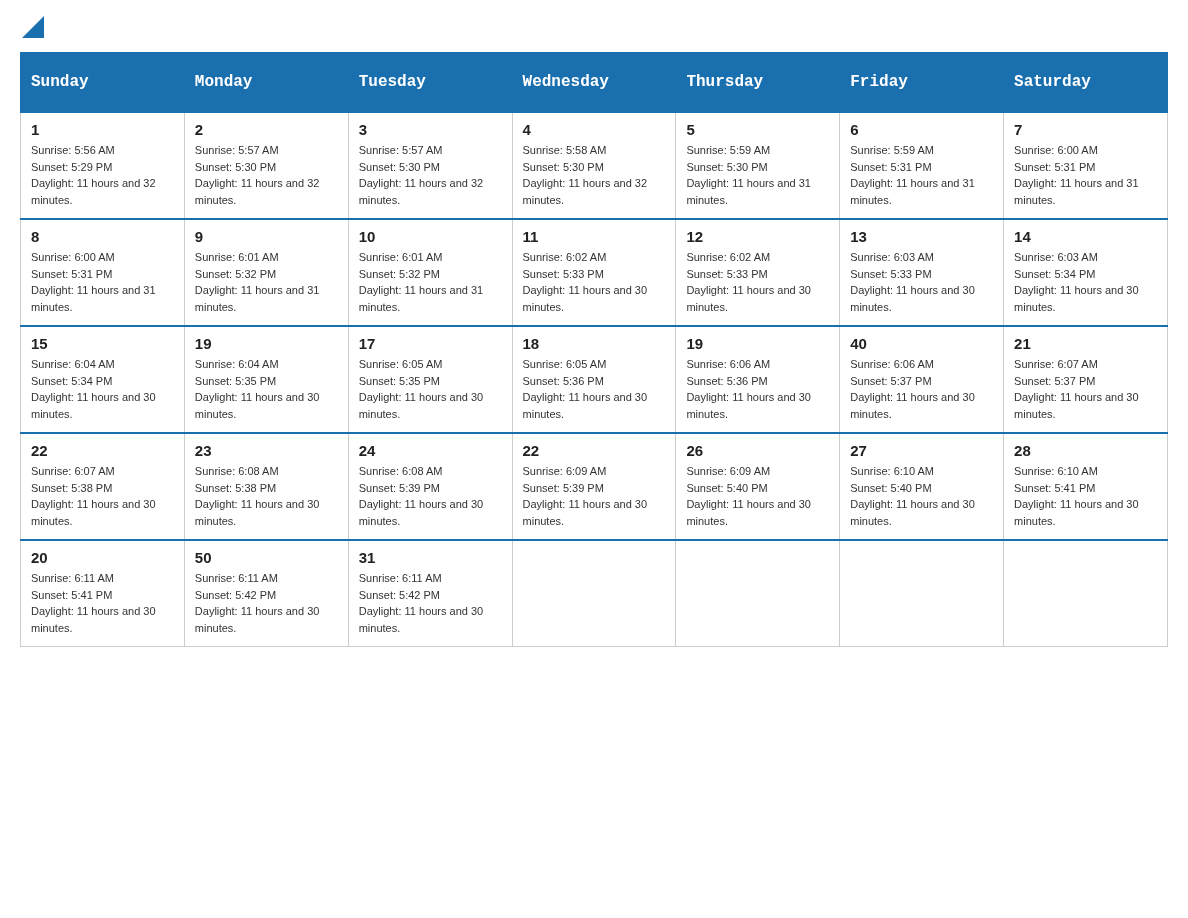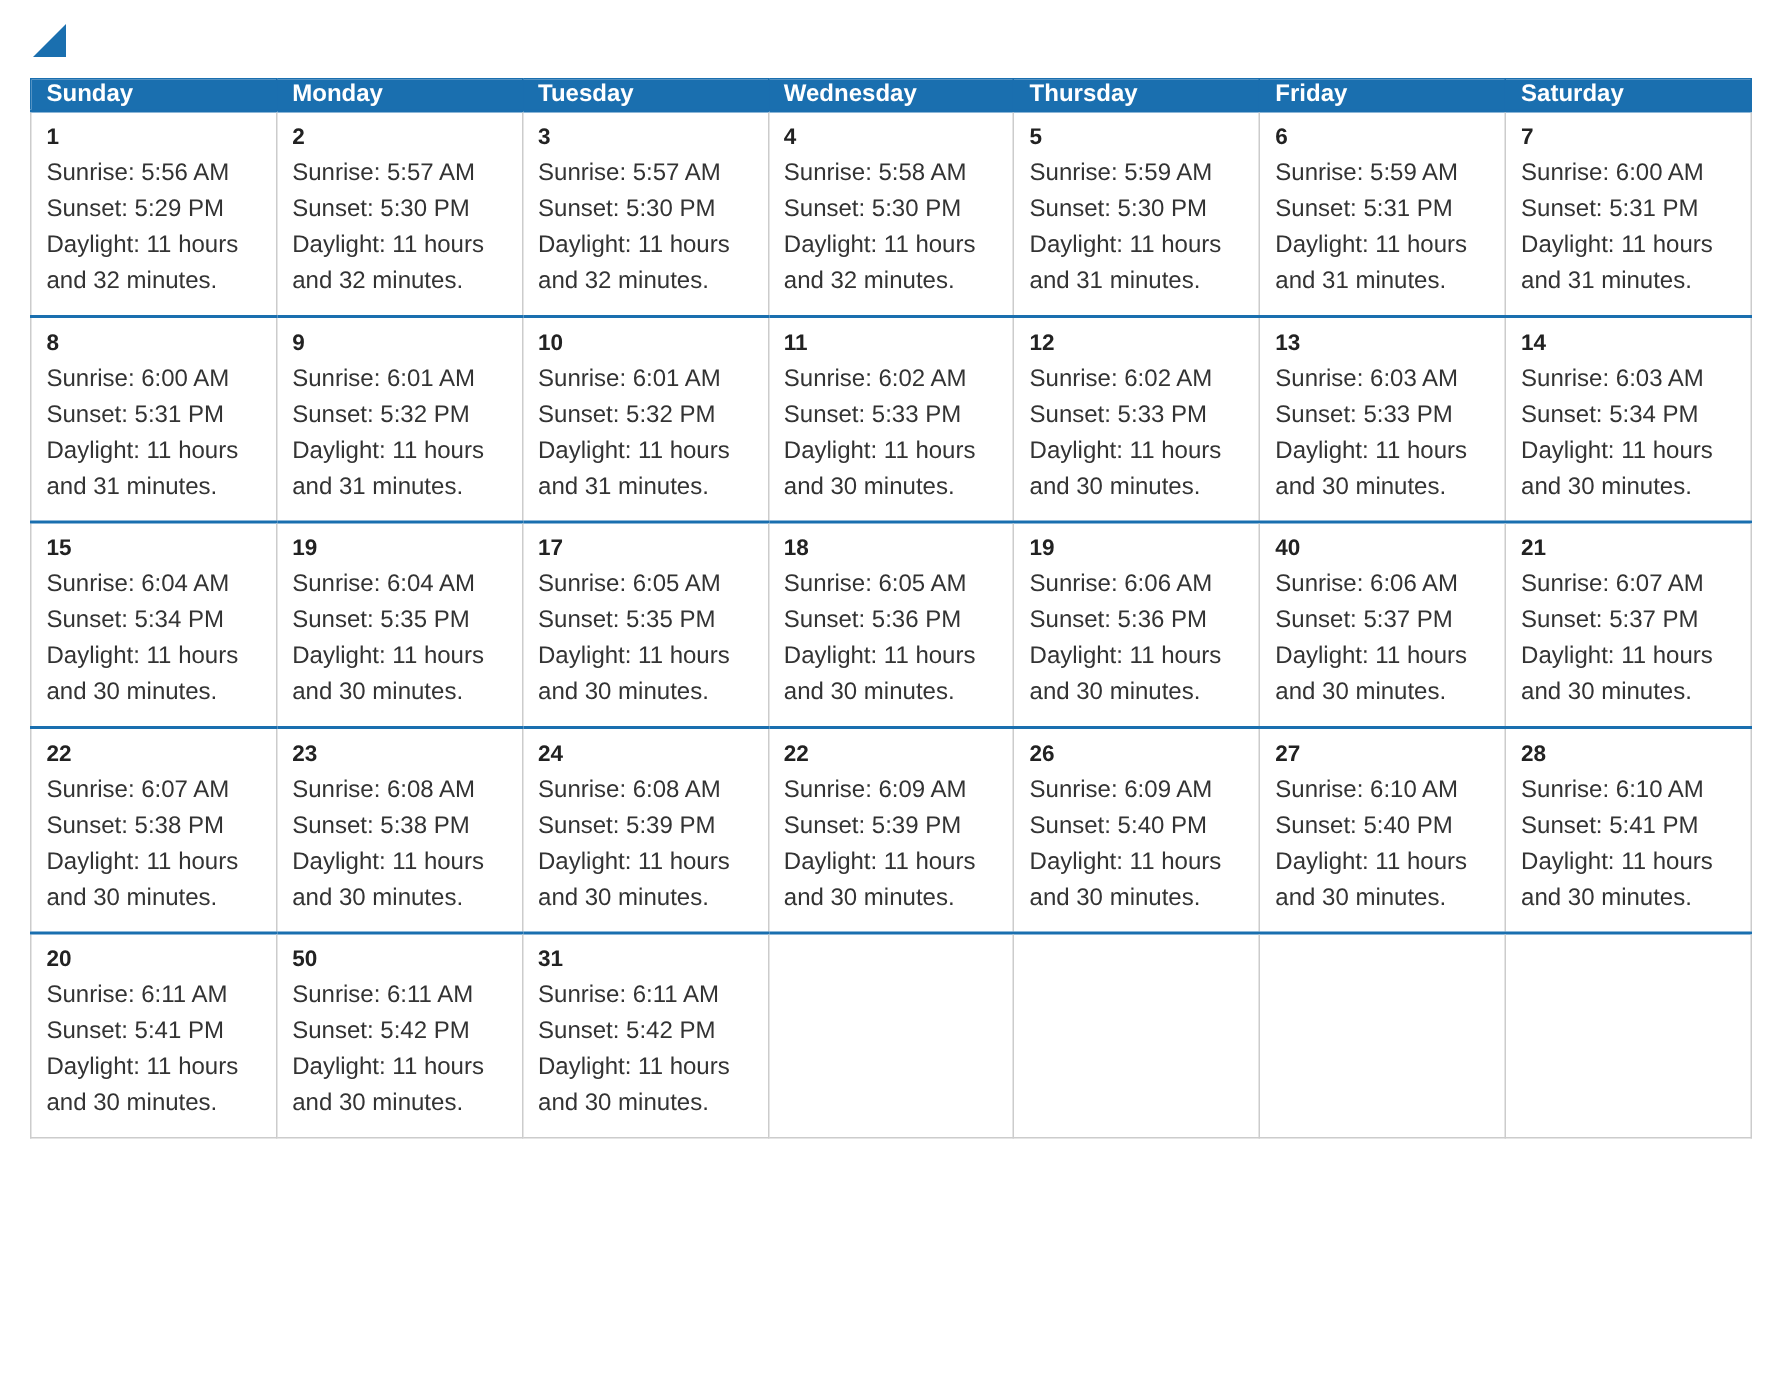--- a/index.html
+++ b/index.html
@@ -47,42 +47,43 @@
     .calendar {
       width: 100%;
       border-collapse: collapse;
       border: 1px solid #aaa;
     }
     .calendar th {
       background: #1a6faf;
       color: #fff;
       font-size: 16px;
       font-weight: bold;
-      padding: 1px 10px;
+      padding: 20px 10px;
       text-align: left;
       border: 1px solid #1a6faf;
+      font-family: Liberation Mono, monospace;
     }
     .calendar td {
       vertical-align: top;
       padding: 8px 10px 10px 10px;
       border: 1px solid #ccc;
       font-size: 13px;
       color: #333;
       width: 14.28%;
       min-height: 100px;
     }
     .day-number {
       font-size: 15px;
       font-weight: bold;
       color: #222;
       display: block;
       margin-bottom: 4px;
     }
     .day-info {
-      font-size: 16px;
+      font-size: 11px;
       line-height: 1.5;
       color: #333;
     }
     .calendar tr td {
       border-top: 2px solid #1a6faf;
     }
     .calendar tr:first-child td {
       border-top: 2px solid #1a6faf;
     }
     .empty-cell {

